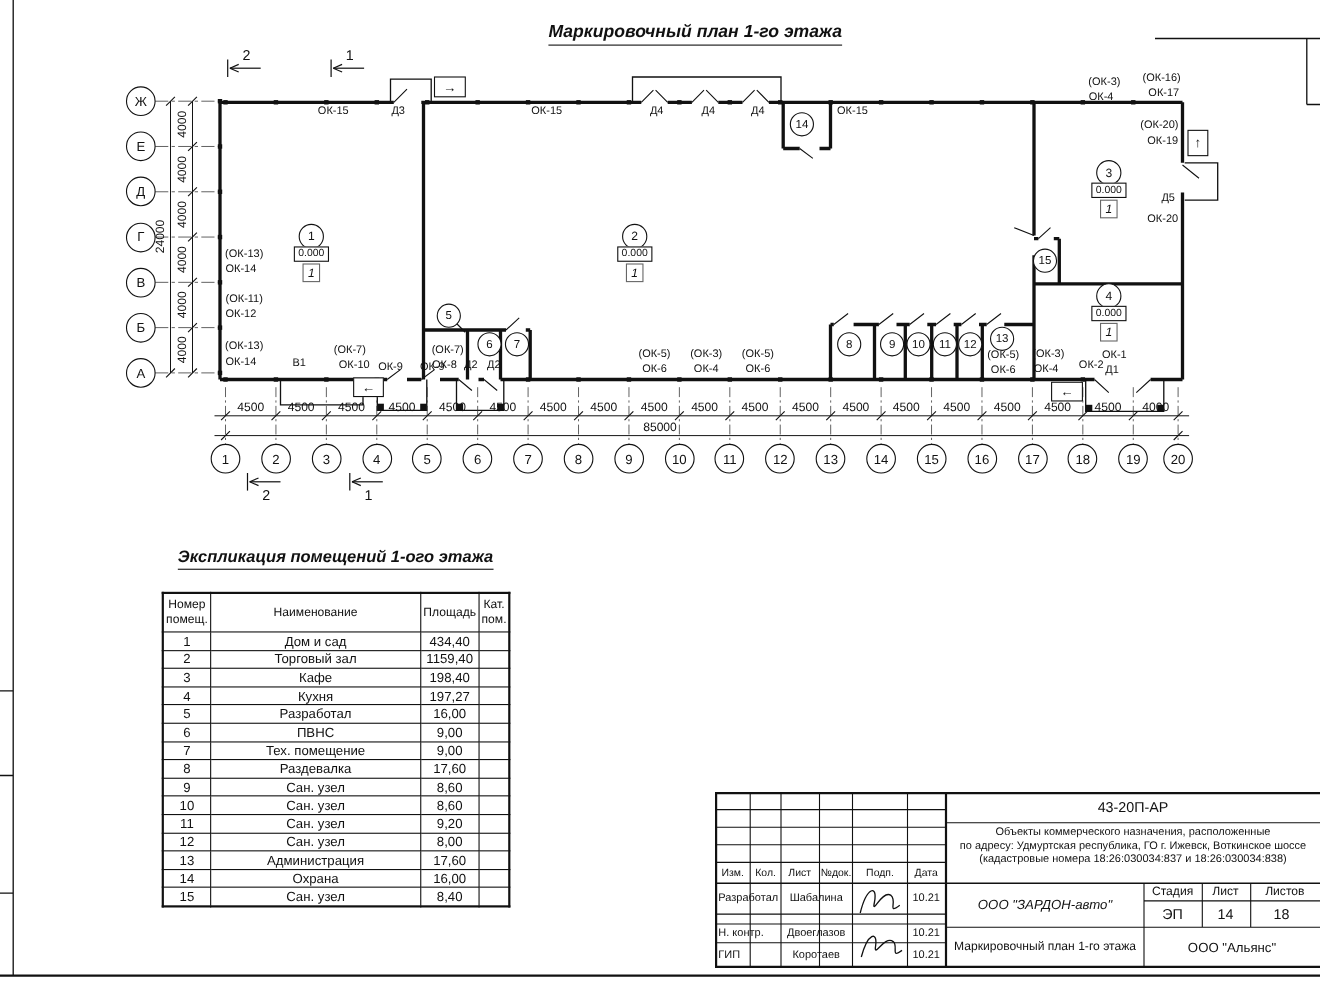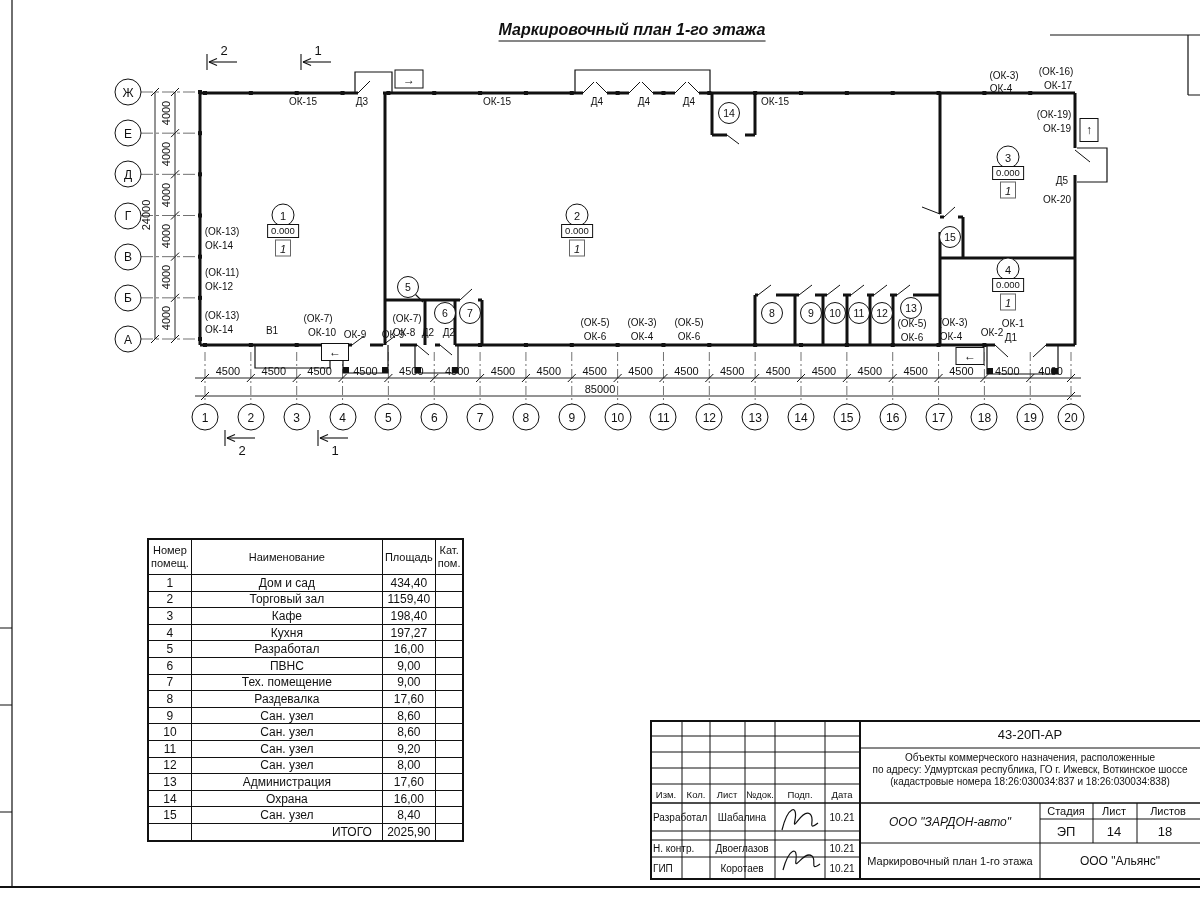--- a/index.html
+++ b/index.html
@@ -221,20 +221,21 @@
         <line x1="227" y1="438" x2="235" y2="434.5" stroke="#111" stroke-width="1.1"></line>
         <line x1="227" y1="438" x2="235" y2="441.5" stroke="#111" stroke-width="1.1"></line>
         <line x1="318" y1="430" x2="318" y2="446" stroke="#111" stroke-width="1.1"></line>
         <line x1="320" y1="438" x2="348" y2="438" stroke="#111" stroke-width="1.1"></line>
         <line x1="320" y1="438" x2="328" y2="434.5" stroke="#111" stroke-width="1.1"></line>
         <line x1="320" y1="438" x2="328" y2="441.5" stroke="#111" stroke-width="1.1"></line>
       </g>
   </svg>
 
   <div class="plan-title">Маркировочный план 1-го этажа</div>
+  <div class="table-title">Экспликация помещений 1-ого этажа</div>
 
   <div id="plan-layer">
       <div class="bubble axis-bubble" style="left: 205px; top: 417px;">1</div>
       <div class="bubble axis-bubble" style="left: 250.847px; top: 417px;">2</div>
       <div class="bubble axis-bubble" style="left: 296.694px; top: 417px;">3</div>
       <div class="bubble axis-bubble" style="left: 342.541px; top: 417px;">4</div>
       <div class="bubble axis-bubble" style="left: 388.388px; top: 417px;">5</div>
       <div class="bubble axis-bubble" style="left: 434.235px; top: 417px;">6</div>
       <div class="bubble axis-bubble" style="left: 480.082px; top: 417px;">7</div>
       <div class="bubble axis-bubble" style="left: 525.929px; top: 417px;">8</div>
@@ -288,21 +289,21 @@
       <div class="lbl" style="left: 362px; top: 101px;">Д3</div>
       <div class="lbl" style="left: 497px; top: 101px;">ОК-15</div>
       <div class="lbl" style="left: 597px; top: 101px;">Д4</div>
       <div class="lbl" style="left: 644px; top: 101px;">Д4</div>
       <div class="lbl" style="left: 689px; top: 101px;">Д4</div>
       <div class="lbl" style="left: 775px; top: 101px;">ОК-15</div>
       <div class="lbl" style="left: 1004px; top: 75px;">(ОК-3)</div>
       <div class="lbl" style="left: 1001px; top: 88px;">ОК-4</div>
       <div class="lbl" style="left: 1056px; top: 71px;">(ОК-16)</div>
       <div class="lbl" style="left: 1058px; top: 85px;">ОК-17</div>
-      <div class="lbl" style="left: 1054px; top: 114px;">(ОК-19)</div>
+      <div class="lbl" style="left: 1054px; top: 114px;">(ОК-20)</div>
       <div class="lbl" style="left: 1057px; top: 128px;">ОК-19</div>
       <div class="lbl" style="left: 1062px; top: 152px; margin-top: 28px;">Д5</div>
       <div class="lbl" style="left: 1057px; top: 199px; text-align: center;">ОК-20</div>
       <div class="lbl" style="left: 222px; top: 231px;">(ОК-13)</div>
       <div class="lbl" style="left: 219px; top: 245px;">ОК-14</div>
       <div class="lbl" style="left: 222px; top: 272px;">(ОК-11)</div>
       <div class="lbl" style="left: 219px; top: 286px;">ОК-12</div>
       <div class="lbl" style="left: 222px; top: 315px;">(ОК-13)</div>
       <div class="lbl" style="left: 219px; top: 329px;">ОК-14</div>
       <div class="lbl" style="left: 272px; top: 330px;">В1</div>
@@ -461,26 +462,20 @@
           <td class="name">Охрана</td>
           <td class="area">16,00</td>
           <td class="cat"></td>
         </tr>
         <tr>
           <td class="num">15</td>
           <td class="name">Сан. узел</td>
           <td class="area">8,40</td>
           <td class="cat"></td>
         </tr>
-        <tr>
-          <td class="num"></td>
-          <td class="total-lab">ИТОГО</td>
-          <td class="area">2025,90</td>
-          <td class="cat"></td>
-        </tr>
       </tbody>
   </table>
 
   <div id="stamp">
     <svg class="layer" width="550" height="160">
       <path fill="none" stroke="#111" stroke-width="2" d="M0,1 L550,1 M1,0 L1,160 M0,159 L550,159 M210,0 L210,160"></path>
       <path fill="none" stroke="#111" stroke-width="1" d="
         M32,0 V160 M60,0 V160 M95,0 V160 M125,0 V160 M175,0 V160
         M390,83 V160 M443,83 V123 M487,83 V123
         M0,16 H210 M0,32 H210 M0,48 H210 M0,64 H210 M0,111 H210 M0,120 H210 M0,137 H210

